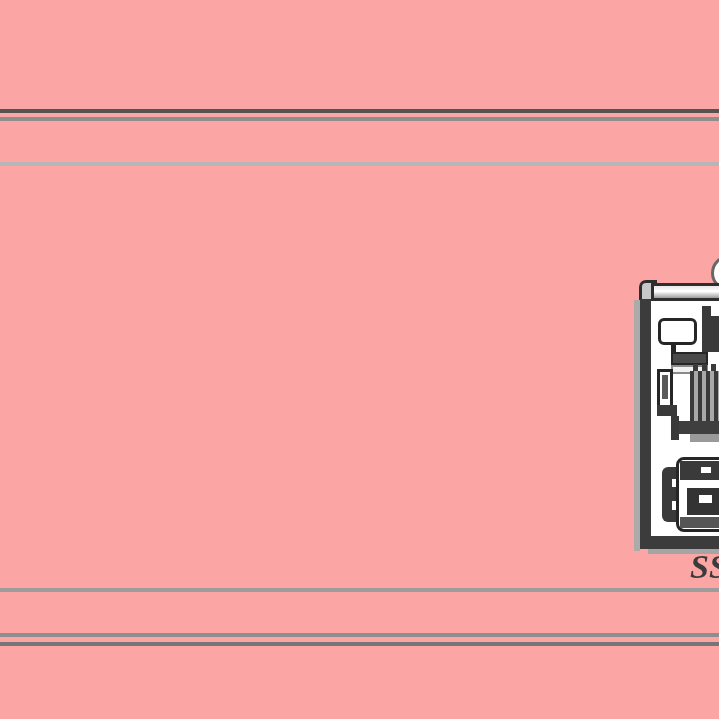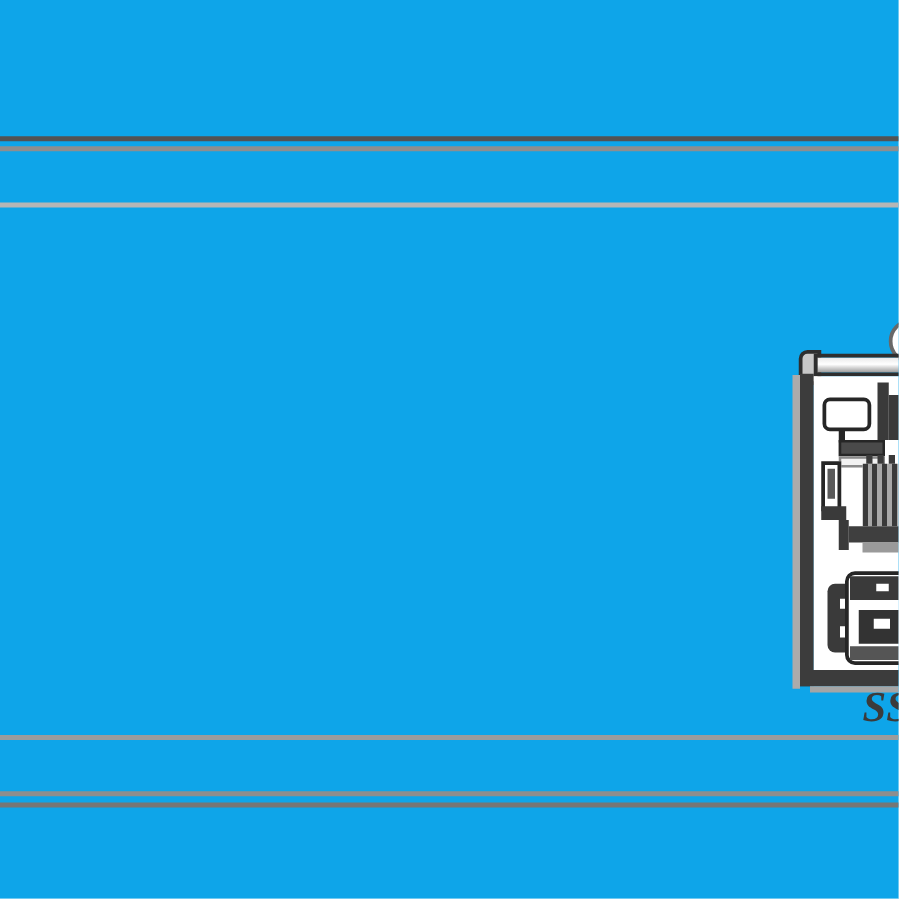--- a/index.html
+++ b/index.html
@@ -1,21 +1,21 @@
 <!DOCTYPE html>
 <html><head>
 <meta charset="utf-8">
 <style>
   html, body { margin: 0; padding: 0; background: #ffffff; }
   .canvas {
     position: relative;
     width: 719px;
     height: 719px;
     overflow: hidden;
-    background: #0ea5e9;
+    background: #fca5a5;
     font-family: "Liberation Serif", serif;
   }
   .abs { position: absolute; }
   .hline { position: absolute; left: 0; width: 719px; }
 
   
   .line-top-outer   { top: 109px; height: 4px; background: #535353; }
   .line-top-inner   { top: 117px; height: 4px; background: #8e8e8e; }
   .line-panel-top   { top: 162px; height: 4px; background: #b6b6b6; }
   .line-panel-bot   { top: 588px; height: 4px; background: #9c9c9c; }

